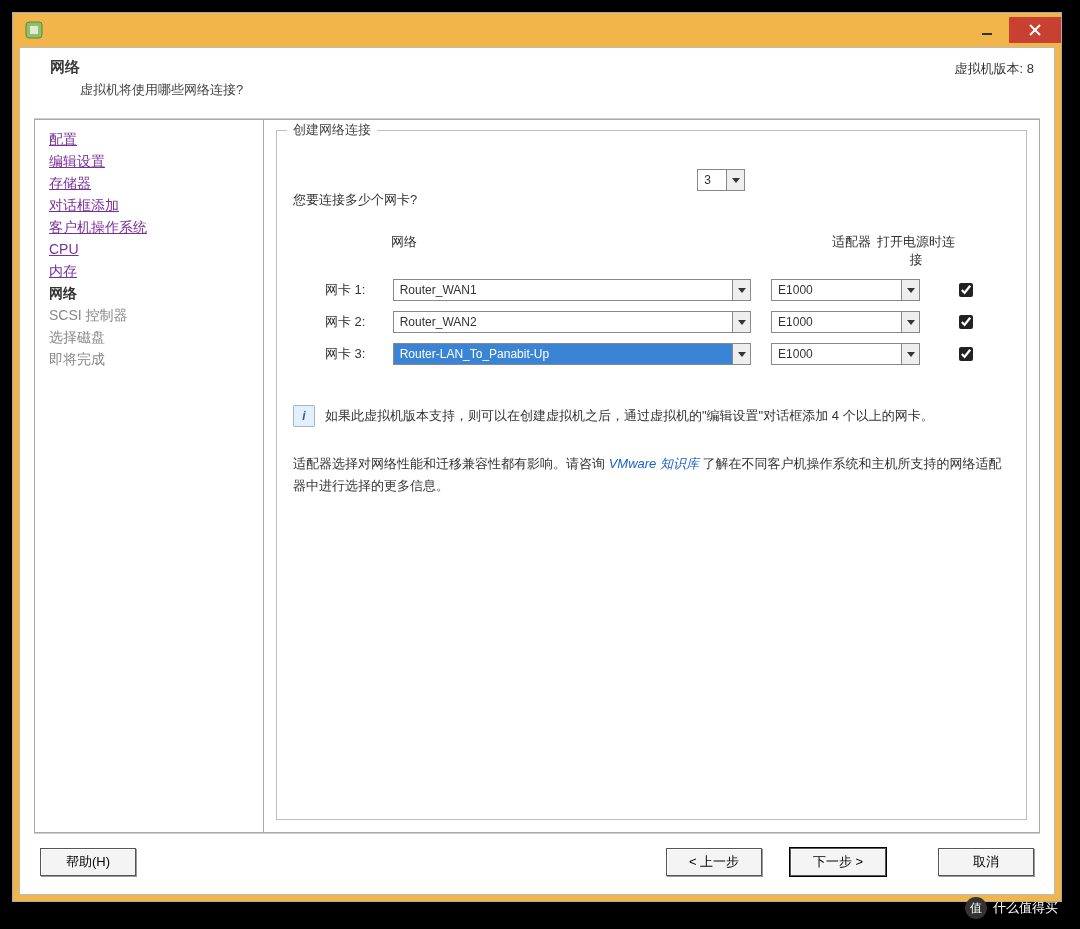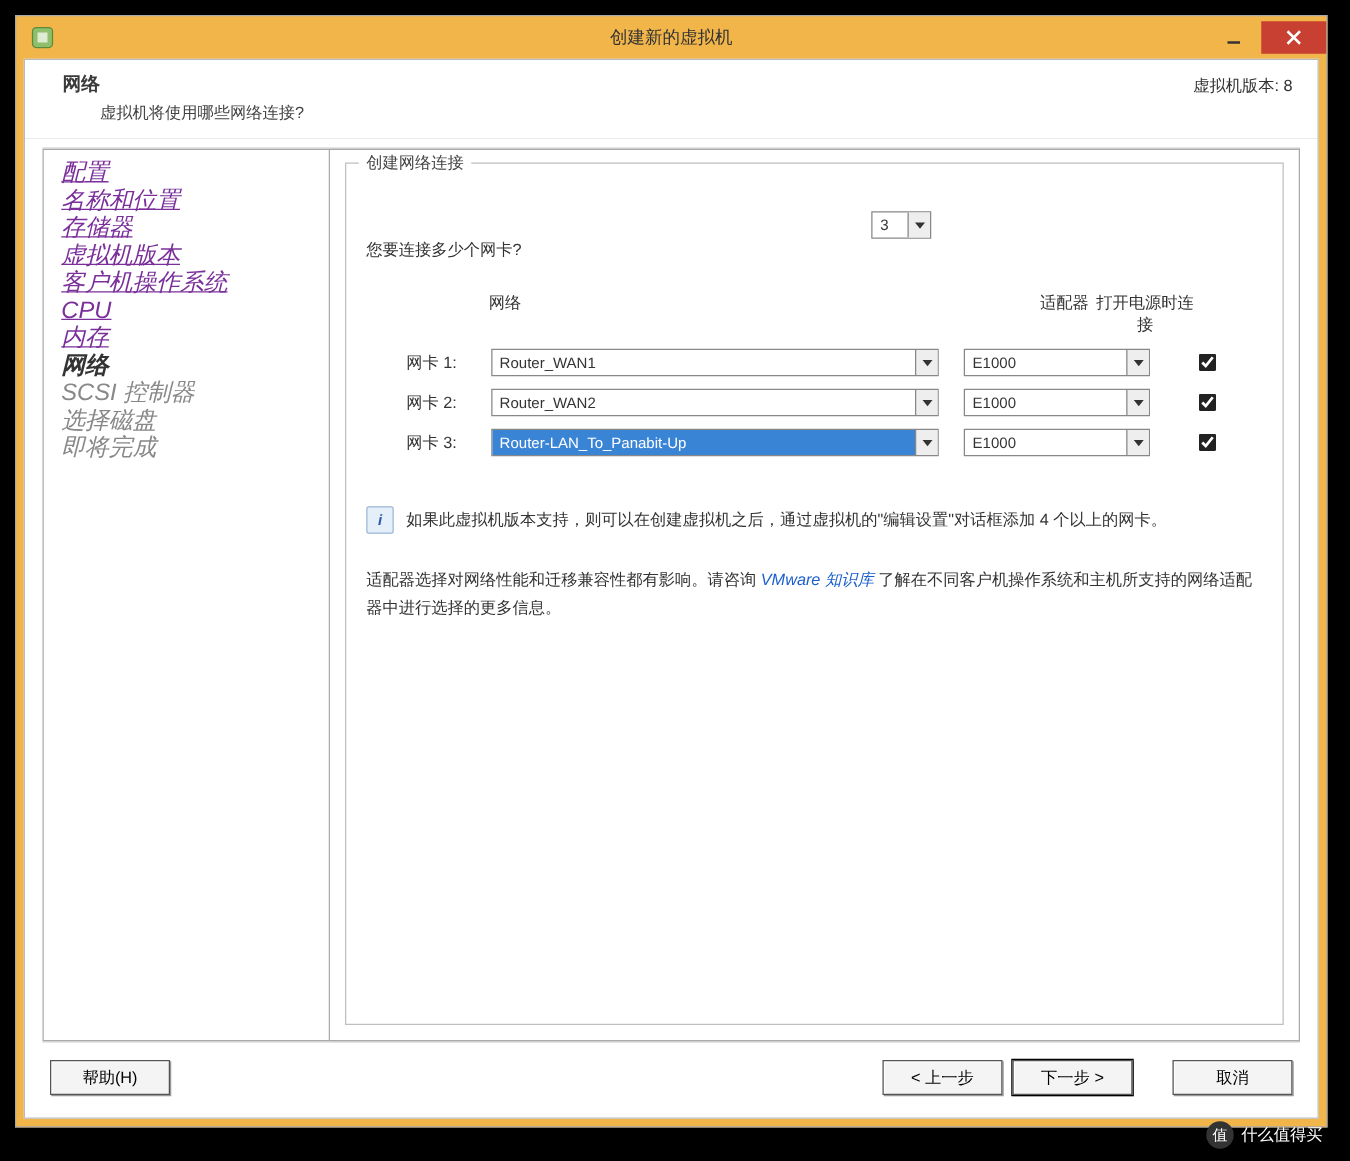--- a/index.html
+++ b/index.html
@@ -105,23 +105,22 @@
     border-right: 1px solid #aaa;
     background: #fff;
     padding: 8px 0 8px 14px;
     overflow: hidden;
   }
   .sidebar a {
     display: block;
     color: #7a2f9a;
     text-decoration: underline;
     line-height: 22px;
-    font-size: 19px;
+    font-size: 14px;
     cursor: pointer;
-    font-style: italic;
   }
   .sidebar .current {
     font-weight: bold;
     color: #333;
     text-decoration: none;
     cursor: default;
   }
   .sidebar .disabled {
     color: #888;
     text-decoration: none;
@@ -226,21 +225,21 @@
   .info-text { flex: 1; color: #333; }
   .note {
     margin-top: 26px;
     line-height: 22px;
     color: #333;
   }
   .note a { color: #1a5fcc; text-decoration: none; font-style: italic; }
   .footer {
     display: flex;
     padding: 14px 20px 18px 20px;
-    gap: 8px;
+    gap: 28px;
     align-items: center;
   }
   .footer .spacer { flex: 1; }
   .wbtn {
     min-width: 96px;
     height: 28px;
     border: 1px solid #555;
     background: #f4f4f4;
     font-size: 13px;
     padding: 0 14px;
@@ -268,21 +267,20 @@
 <body>
 
 <div class="outer">
   <div class="titlebar">
     <div class="title-icon">
       <svg width="18" height="18" viewBox="0 0 18 18">
           <rect x="1" y="1" width="16" height="16" rx="3" fill="#8fbf6a" stroke="#5a8a3a"></rect>
           <rect x="5" y="5" width="8" height="8" fill="#fff" opacity="0.7"></rect>
         </svg>
     </div>
-    <div class="title-text">创建新的虚拟机</div>
     <div class="title-controls">
       <div class="tc-btn tc-min">
         <svg width="12" height="12">
             <line x1="1" y1="10" x2="11" y2="10" stroke="#333" stroke-width="2"></line>
           </svg>
       </div>
       <div class="tc-btn tc-close">
         <svg width="12" height="12">
             <line x1="1" y1="1" x2="11" y2="11" stroke="#fff" stroke-width="2"></line>
             <line x1="11" y1="1" x2="1" y2="11" stroke="#fff" stroke-width="2"></line>
@@ -297,23 +295,23 @@
         <h2>网络</h2>
         <div class="sub">虚拟机将使用哪些网络连接?</div>
       </div>
       <div class="header-right">虚拟机版本: 8</div>
     </div>
     <div class="hr"></div>
 
     <div class="content">
       <div class="sidebar" id="sidebar">
           <a>配置</a>
-          <a>名称和位置</a>
+          <a>编辑设置</a>
           <a>存储器</a>
-          <a>虚拟机版本</a>
+          <a>对话框添加</a>
           <a>客户机操作系统</a>
           <a>CPU</a>
           <a>内存</a>
           <a class="current">网络</a>
           <a class="disabled">SCSI 控制器</a>
           <a class="disabled">选择磁盘</a>
           <a class="disabled">即将完成</a>
         </div>
 
       <div class="main">

